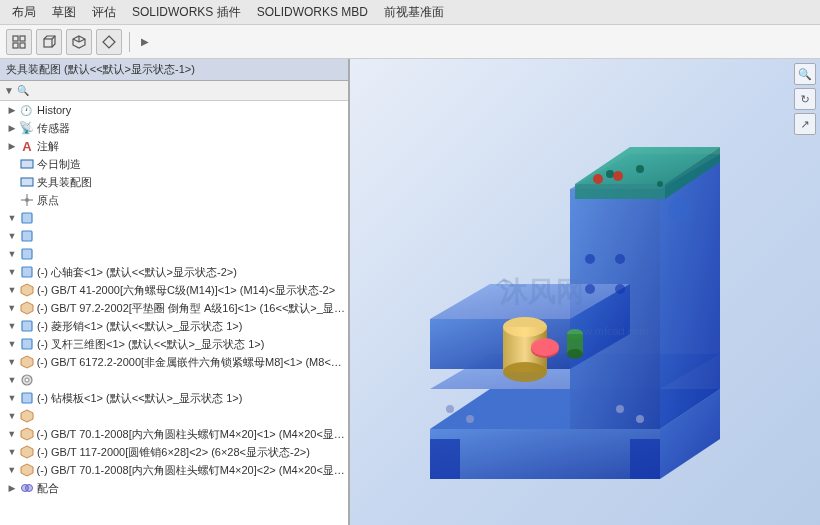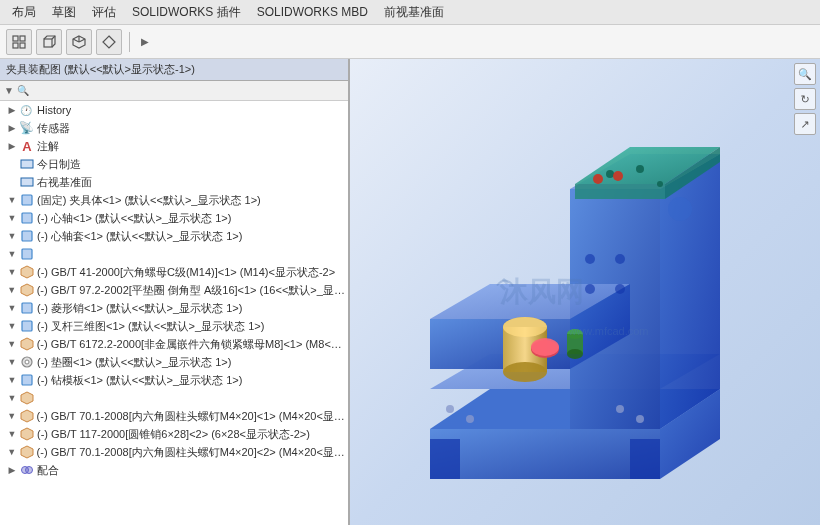--- a/index.html
+++ b/index.html
@@ -322,65 +322,75 @@
       </div>
 
       <div class="tree-item">
         <span class="tree-indent" style="width:4px;"></span>
         <span class="tree-expand" style="visibility:hidden;">▶</span>
         <span class="tree-icon icon-plane">
           <svg width="14" height="14" viewBox="0 0 14 14">
               <rect x="1" y="3" width="12" height="8" fill="rgba(100,150,220,0.3)" stroke="#2266aa" stroke-width="1"></rect>
             </svg>
         </span>
-        <span class="tree-label">右视基准面</span>
-      </div>
-
+        <span class="tree-label">夹具装配图</span>
+      </div>
+
+      <div class="tree-item">
+        <span class="tree-indent" style="width:4px;"></span>
+        <span class="tree-expand" style="visibility:hidden;">▶</span>
+        <span class="tree-icon" style="color:#888;">
+          <svg width="14" height="14" viewBox="0 0 14 14">
+              <line x1="7" y1="1" x2="7" y2="13" stroke="#888" stroke-width="1.2"></line>
+              <line x1="1" y1="7" x2="13" y2="7" stroke="#888" stroke-width="1.2"></line>
+              <circle cx="7" cy="7" r="2" fill="#888"></circle>
+            </svg>
+        </span>
+        <span class="tree-label">原点</span>
+      </div>
 
       <div class="tree-item">
         <span class="tree-indent" style="width:4px;"></span>
         <span class="tree-expand">▼</span>
         <span class="tree-icon icon-component">
           <svg width="14" height="14" viewBox="0 0 14 14">
               <rect x="2" y="2" width="10" height="10" fill="rgba(80,140,220,0.4)" stroke="#4488cc" stroke-width="1.2" rx="1"></rect>
             </svg>
         </span>
-        <span class="tree-label">(固定) 夹具体&lt;1&gt; (默认&lt;&lt;默认&gt;_显示状态 1&gt;)</span>
       </div>
 
       <div class="tree-item">
         <span class="tree-indent" style="width:4px;"></span>
         <span class="tree-expand">▼</span>
         <span class="tree-icon icon-component">
           <svg width="14" height="14" viewBox="0 0 14 14">
               <rect x="2" y="2" width="10" height="10" fill="rgba(80,140,220,0.4)" stroke="#4488cc" stroke-width="1.2" rx="1"></rect>
             </svg>
         </span>
-        <span class="tree-label">(-) 心轴&lt;1&gt; (默认&lt;&lt;默认&gt;_显示状态 1&gt;)</span>
       </div>
 
       <div class="tree-item">
         <span class="tree-indent" style="width:4px;"></span>
         <span class="tree-expand">▼</span>
         <span class="tree-icon icon-component">
           <svg width="14" height="14" viewBox="0 0 14 14">
               <rect x="2" y="2" width="10" height="10" fill="rgba(80,140,220,0.4)" stroke="#4488cc" stroke-width="1.2" rx="1"></rect>
             </svg>
         </span>
-        <span class="tree-label">(-) 心轴套&lt;1&gt; (默认&lt;&lt;默认&gt;_显示状态 1&gt;)</span>
       </div>
 
       <div class="tree-item">
         <span class="tree-indent" style="width:4px;"></span>
         <span class="tree-expand">▼</span>
         <span class="tree-icon icon-component">
           <svg width="14" height="14" viewBox="0 0 14 14">
               <rect x="2" y="2" width="10" height="10" fill="rgba(80,140,220,0.4)" stroke="#4488cc" stroke-width="1.2" rx="1"></rect>
             </svg>
         </span>
+        <span class="tree-label">(-) 心轴套&lt;1&gt; (默认&lt;&lt;默认&gt;显示状态-2&gt;)</span>
       </div>
 
       <div class="tree-item">
         <span class="tree-indent" style="width:4px;"></span>
         <span class="tree-expand">▼</span>
         <span class="tree-icon">
           <svg width="14" height="14" viewBox="0 0 14 14">
               <polygon points="7,1 13,4 13,10 7,13 1,10 1,4" fill="rgba(220,160,80,0.5)" stroke="#cc8844" stroke-width="1"></polygon>
             </svg>
         </span>
@@ -433,21 +443,20 @@
 
       <div class="tree-item">
         <span class="tree-indent" style="width:4px;"></span>
         <span class="tree-expand">▼</span>
         <span class="tree-icon">
           <svg width="14" height="14" viewBox="0 0 14 14">
               <circle cx="7" cy="7" r="5" fill="rgba(180,180,180,0.4)" stroke="#888" stroke-width="1.2"></circle>
               <circle cx="7" cy="7" r="2" fill="white" stroke="#888" stroke-width="1"></circle>
             </svg>
         </span>
-        <span class="tree-label">(-) 垫圈&lt;1&gt; (默认&lt;&lt;默认&gt;_显示状态 1&gt;)</span>
       </div>
 
       <div class="tree-item">
         <span class="tree-indent" style="width:4px;"></span>
         <span class="tree-expand">▼</span>
         <span class="tree-icon icon-component">
           <svg width="14" height="14" viewBox="0 0 14 14">
               <rect x="2" y="2" width="10" height="10" fill="rgba(80,140,220,0.4)" stroke="#4488cc" stroke-width="1.2" rx="1"></rect>
             </svg>
         </span>

